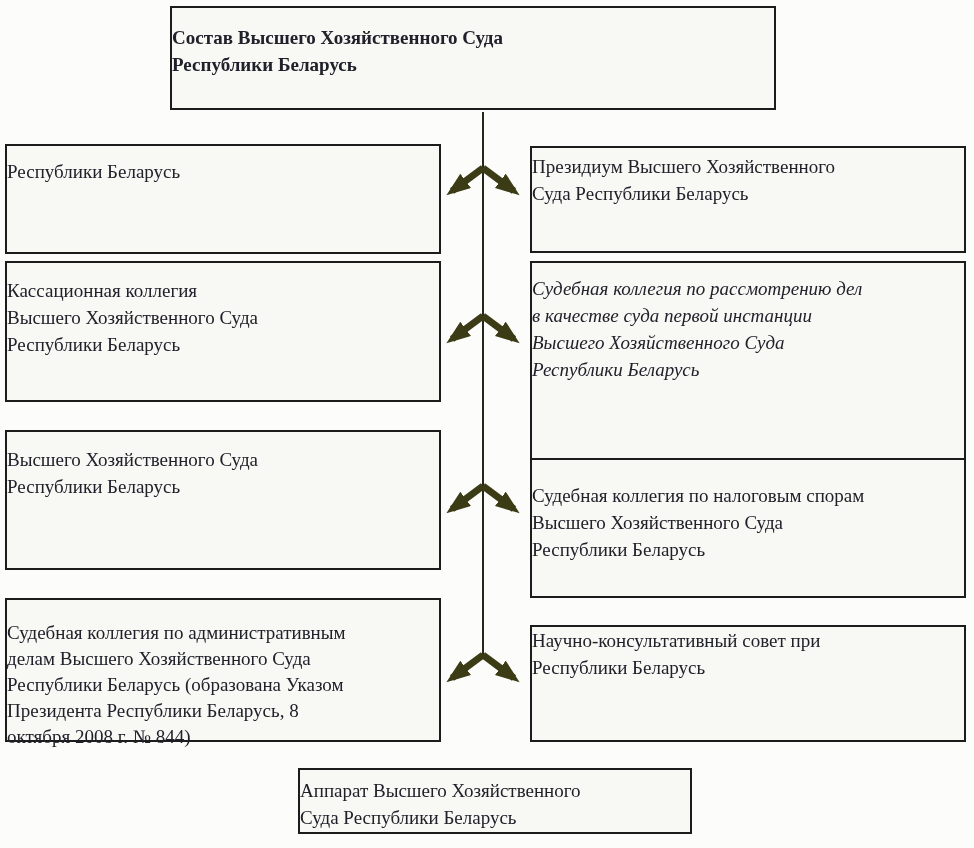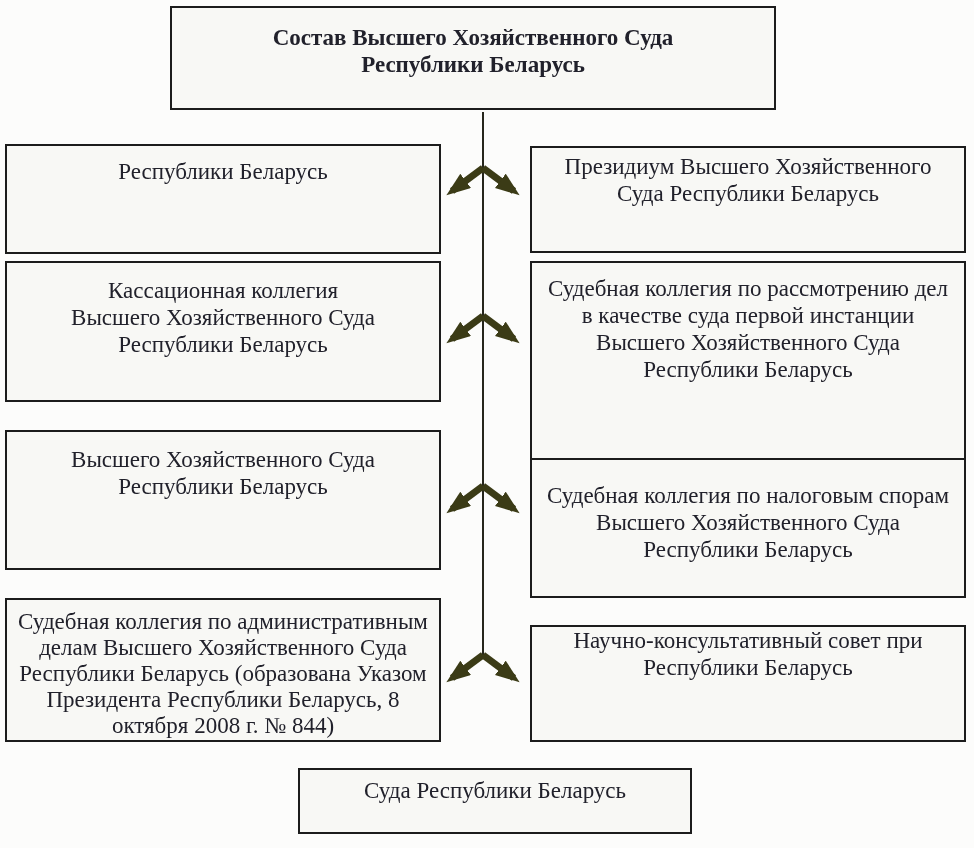--- a/index.html
+++ b/index.html
@@ -14,36 +14,35 @@
     background: #fcfcfb;
     font-family: "Liberation Serif", "DejaVu Serif", serif;
     overflow: hidden;
   }
   .box {
     position: absolute;
     box-sizing: border-box;
     border: 2px solid #1c1c1c;
     background: #f8f8f5;
     color: #21212b;
-    text-align: center;
-    font-size: 23px;
+    font-size: 19px;
     line-height: 27px;
   }
   .box .txt { width: 100%; }
   .bold { font-weight: bold; }
 
   
   #box-title            { left: 170px; top: 6px;   width: 606px; height: 104px; padding-top: 16px; }
   #box-plenum           { left: 5px;   top: 144px; width: 436px; height: 110px; padding-top: 12px; }
   #box-presidium        { left: 530px; top: 146px; width: 436px; height: 107px; padding-top: 5px; }
   #box-cassation        { left: 5px;   top: 261px; width: 436px; height: 141px; padding-top: 14px; }
-  #box-first-instance   { left: 530px; top: 261px; width: 436px; height: 215px; padding-top: 12px; }
+  #box-first-instance   { left: 530px; top: 261px; width: 436px; height: 215px; padding-top: 12px; font-style: italic; }
   #box-bankruptcy       { left: 5px;   top: 430px; width: 436px; height: 140px; padding-top: 14px; }
   #box-tax-disputes     { left: 530px; top: 458px; width: 436px; height: 140px; padding-top: 22px; }
-  #box-administrative   { left: 5px;   top: 598px; width: 436px; height: 144px; padding-top: 9px; line-height: 26px; }
+  #box-administrative   { left: 5px;   top: 598px; width: 436px; height: 144px; padding-top: 20px; line-height: 26px; }
   #box-advisory-council { left: 530px; top: 625px; width: 436px; height: 117px; }
   #box-apparat          { left: 298px; top: 768px; width: 394px; height: 66px;  padding-top: 7px; }
 
   #connector-svg {
     position: absolute;
     left: 0; top: 0;
     width: 974px; height: 848px;
     pointer-events: none;
   }
   .arrow-shaft { stroke: var(--arrow-color, #3b3b16); stroke-width: 7; fill: none; }
@@ -141,17 +140,18 @@
 
   <div class="box" id="box-advisory-council">
     <div class="txt">
         <div>Научно-консультативный совет при</div>
         <div>Республики Беларусь</div>
       </div>
   </div>
 
   <div class="box" id="box-apparat">
     <div class="txt">
+        <div>Аппарат Высшего Хозяйственного</div>
         <div>Суда Республики Беларусь</div>
       </div>
   </div>
 
 </div>
 
 </body></html>

